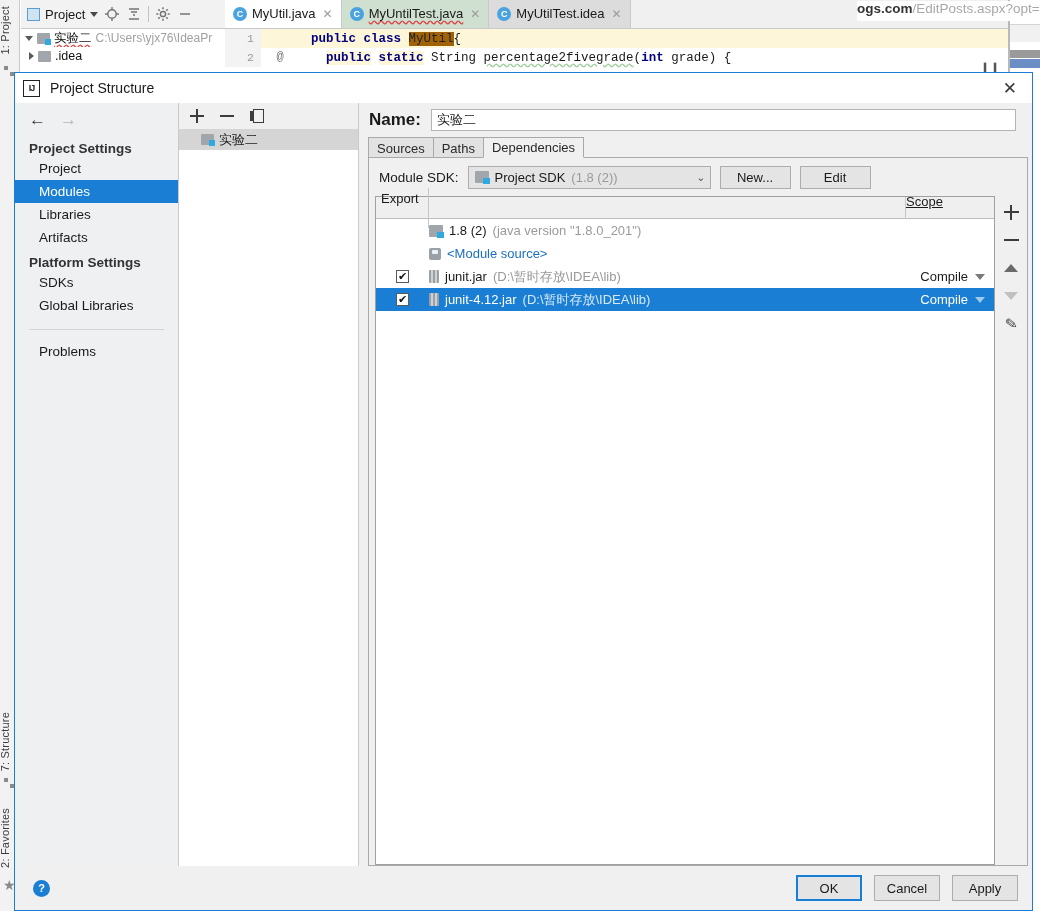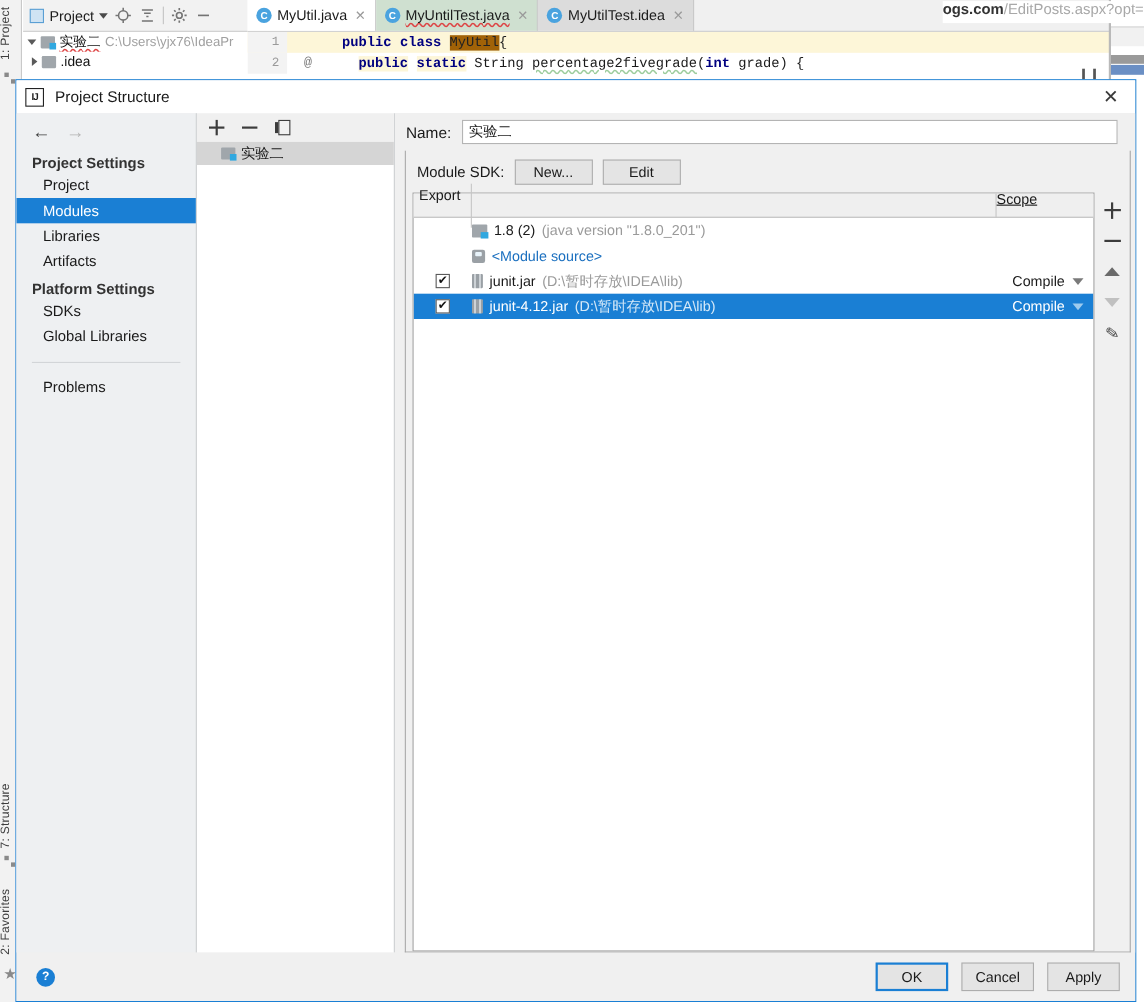--- a/index.html
+++ b/index.html
@@ -155,21 +155,21 @@
   .mt-plus::before{content:'';position:absolute;left:6px;top:0;width:2px;height:14px;background:#3c3c3c;}
   .mt-plus::after {content:'';position:absolute;top:6px;left:0;width:14px;height:2px;background:#3c3c3c;}
   .mt-minus::after{content:'';position:absolute;top:6px;left:0;width:14px;height:2px;background:#3c3c3c;}
   .mt-copy::before{content:'';position:absolute;left:3px;top:0;width:9px;height:12px;border:1.6px solid #3c3c3c;}
   .mt-copy::after {content:'';position:absolute;left:0;top:2px;width:3px;height:10px;background:#3c3c3c;}
   .mod-row { height:21px; display:flex; align-items:center; gap:5px; padding-left:22px; background:#d5d5d5; font-size:13px;}
 
   
   .content { flex:1; display:flex; flex-direction:column; min-width:0; background:#f0f0f0; padding:0 2px 0 0;}
   .name-row { height:34px; display:flex; align-items:center; gap:10px; padding:0 14px 0 10px; flex:none;}
-  .name-label { font-size:14px; }
+  .name-label { font-size:17px;font-weight:bold; }
   .name-input {
     flex:1; height:22px; border:1px solid #b4b4b4; background:#fff;
     display:flex; align-items:center; padding-left:5px; font-size:13px;
   }
 
   .tabsbar { display:flex; align-items:flex-end; padding-left:9px; height:21px; flex:none; position:relative;}
   .ptab {
     height:21px; padding:0 8px; display:flex; align-items:center; font-size:13px;
     background:#e2e2e2; border:1px solid #a9a9a9; border-bottom:none; margin-right:-1px; color:#2a2a2a;
   }
@@ -387,25 +387,37 @@
       </div>
     </div>
 
     <div class="content">
 
       <div class="name-row">
         <span class="name-label">Name:</span>
         <span class="name-input">实验二</span>
       </div>
 
+      <div class="tabsbar">
+        <div class="ptab">Sources</div>
+        <div class="ptab">Paths</div>
+        <div class="ptab active">Dependencies</div>
+        <div class="tabsbar-line"></div>
+      </div>
 
       <div class="panel">
 
         <div class="sdk-row">
           <span class="sdk-label">Module SDK:</span>
+          <span class="sdk-combo">
+            <span class="sdk-ico"></span>
+            <span>Project SDK</span>
+            <span class="sdk-ver">(1.8 (2))</span>
+            <span class="sdk-caret">⌄</span>
+          </span>
           <span class="btn">New...</span>
           <span class="btn">Edit</span>
         </div>
 
         <div class="tablewrap">
           <div class="tbl">
             <div class="thead">
               <span class="th-export">Export</span>
               <span class="th-mid"></span>
               <span class="th-scope">Scope</span>

